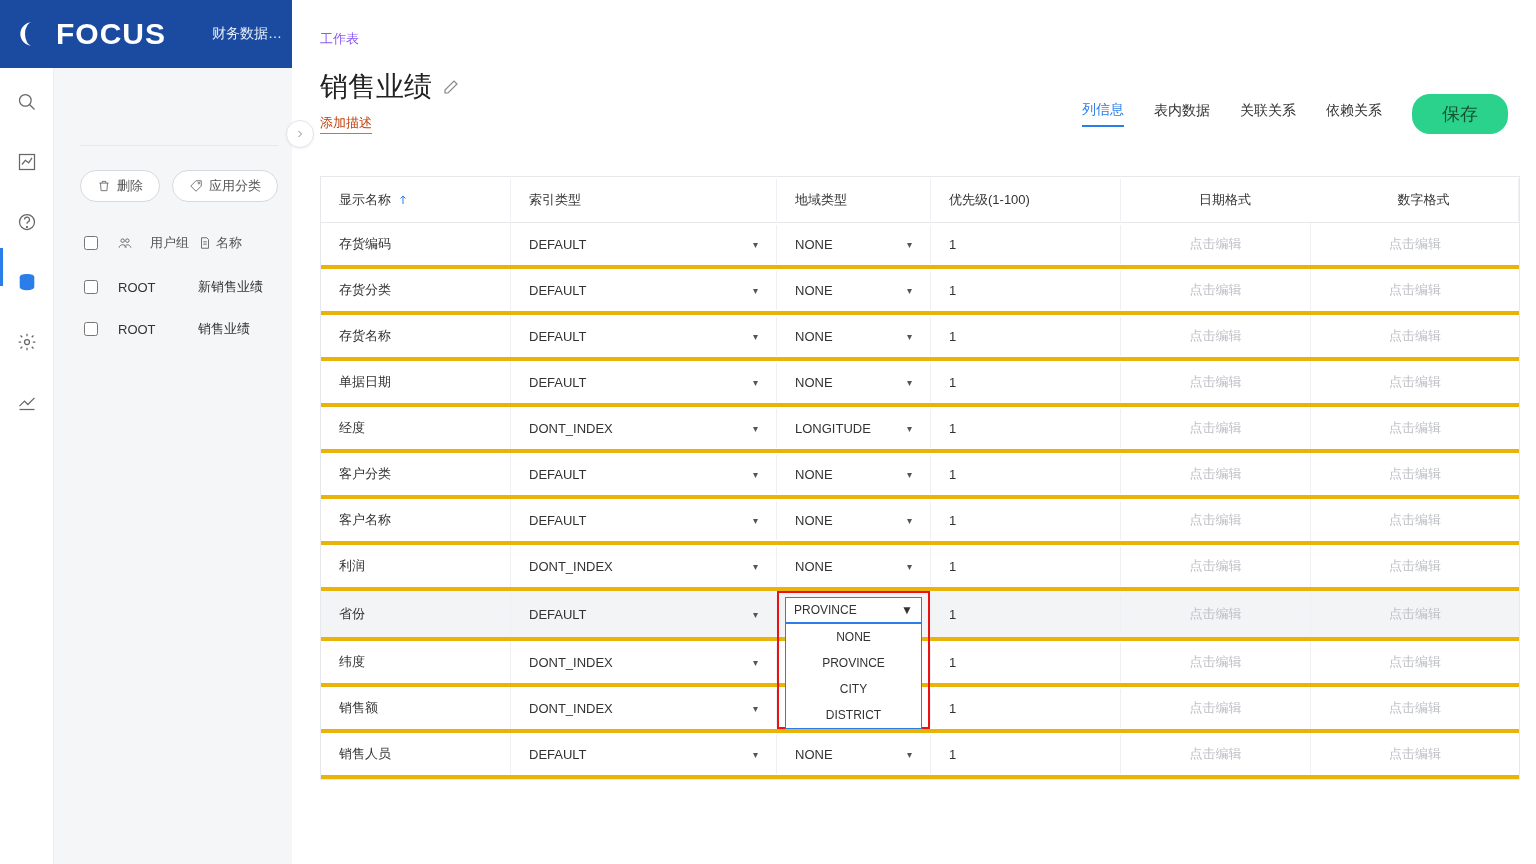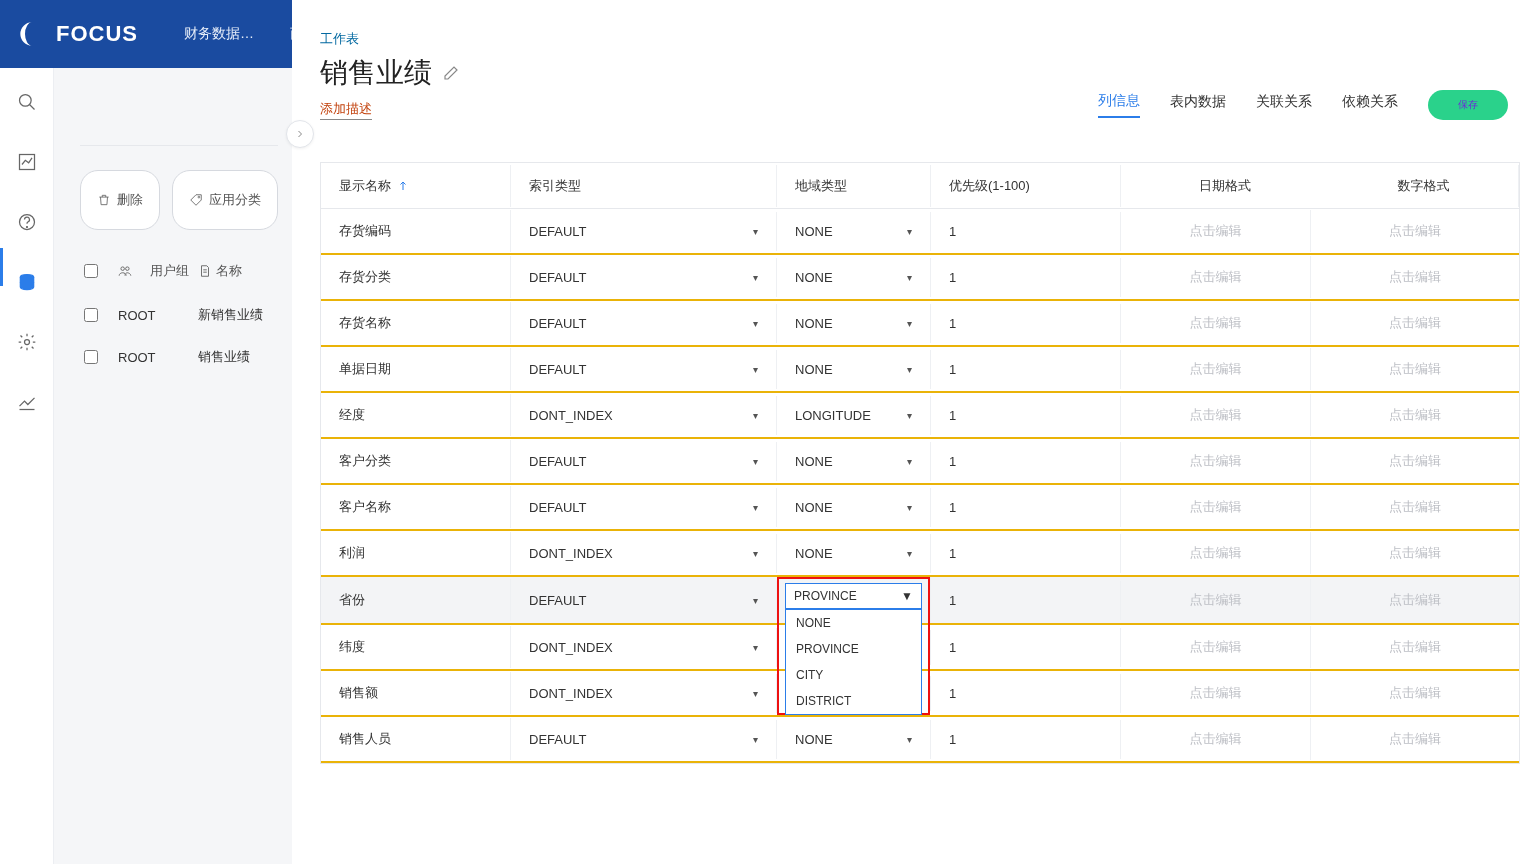--- a/index.html
+++ b/index.html
@@ -1,67 +1,67 @@
 <!DOCTYPE html>
 <html><head>
 <meta charset="utf-8">
 <style>
   * { box-sizing: border-box; margin: 0; padding: 0; }
   body { font-family: -apple-system, "Segoe UI", "Microsoft YaHei", sans-serif; font-size: 13px; color: #333; background: #f5f5f5; width: 1536px; height: 864px; overflow: hidden; position: relative; }
 
   
   .topnav { position: absolute; top: 0; left: 0; right: 0; height: 68px; background: #1a4ba0; display: flex; align-items: center; padding-left: 18px; color: #fff; }
   .logo-icon { width: 28px; height: 28px; margin-right: 10px; }
-  .logo-text { font-size: 22px; font-weight: 600; letter-spacing: 1px; }
+  .logo-text { font-size: 30px; font-weight: 600; letter-spacing: 1px; }
   .topnav-items { display: flex; margin-left: 46px; gap: 36px; font-size: 14px; }
   .topnav-item { color: #e8effa; cursor: pointer; }
 
   
   .iconrail { position: absolute; top: 68px; left: 0; width: 54px; bottom: 0; background: #fff; display: flex; flex-direction: column; align-items: center; padding-top: 24px; gap: 40px; border-right: 1px solid #eceef2; }
   .rail-icon { width: 20px; height: 20px; stroke: #666; fill: none; stroke-width: 1.5; cursor: pointer; }
   .rail-icon.active { stroke: #2b7de9; fill: #2b7de9; }
   .rail-active-bar { position: absolute; left: 0; top: 180px; width: 3px; height: 38px; background: #2b7de9; }
 
   
   .leftpanel { position: absolute; top: 68px; left: 54px; width: 238px; bottom: 0; background: #f5f6f8; padding: 18px 14px 14px 26px; }
   .leftpanel .searchrow { height: 60px; border-bottom: 1px solid #e6e8ec; }
   .leftpanel-actions { display: flex; gap: 12px; margin-top: 24px; margin-bottom: 24px; }
-  .pill-btn { display: flex; align-items: center; gap: 6px; border: 1px solid #d6d9df; border-radius: 18px; padding: 20px 16px; background: #fff; font-size: 13px; color: #555; cursor: pointer; }
+  .pill-btn { display: flex; align-items: center; gap: 6px; border: 1px solid #d6d9df; border-radius: 18px; padding: 6px 16px; background: #fff; font-size: 13px; color: #555; cursor: pointer; }
   .pill-btn svg { width: 14px; height: 14px; stroke: #666; fill: none; stroke-width: 1.5; }
   .leftpanel-table { width: 100%; }
   .leftpanel-head { display: flex; align-items: center; padding: 8px 4px 14px 4px; color: #555; font-size: 13px; }
   .lp-col-check  { width: 34px; display:flex; align-items:center;}
   .lp-col-group  { width: 80px; display:flex; align-items:center; gap:18px;}
   .lp-col-name   { flex: 1; display:flex; align-items:center; gap:4px;}
   .leftpanel-row { display: flex; align-items: center; padding: 12px 4px; font-size: 13px; color: #333; }
   .leftpanel input[type=checkbox]{ width:14px; height:14px; }
 
   
   .collapse-handle { position: absolute; top: 120px; left: 286px; width: 28px; height: 28px; background: #fff; border: 1px solid #e2e5ea; border-radius: 50%; display: flex; align-items: center; justify-content: center; cursor: pointer; box-shadow: 0 1px 3px rgba(0,0,0,0.06); z-index: 5; }
   .collapse-handle svg { width: 12px; height: 12px; stroke: #888; fill: none; stroke-width: 2; }
 
   
   .main { position: absolute; top: 0; left: 292px; right: 0; bottom: 0; background: #fff; padding: 30px 28px 0 28px; }
-  .crumb { font-size: 13px; color: #0369a1; margin-bottom: 6px; }
+  .crumb { font-size: 13px; color: #8b5cf6; margin-bottom: 20px; }
   .titlebar { display: flex; align-items: flex-end; justify-content: space-between; margin-bottom: 10px; }
   .titleleft { display: flex; flex-direction: column; gap: 8px; }
   .title-row { display: flex; align-items: center; gap: 10px; }
   .title { font-size: 28px; font-weight: 500; color: #222; }
   .edit-icon { width: 18px; height: 18px; stroke: #888; fill: none; stroke-width: 1.6; cursor: pointer; }
   .add-desc { font-size: 13px; color: #c2410c; border-bottom: 1px solid #888; display: inline-block; padding-bottom: 1px; cursor: pointer; width:fit-content;}
   .titleright { display: flex; align-items: center; gap: 30px; }
   .tablink { font-size: 14px; color: #333; cursor: pointer; padding-bottom: 6px; }
   .tablink.active { color: #2b7de9; border-bottom: 2px solid #2b7de9; }
-  .save-btn { background: #2ad28b; color: #6d28d9; border: none; border-radius: 18px; padding: 8px 30px; font-size: 10px; cursor: pointer; }
+  .save-btn { background: #2ad28b; color: #14532d; border: none; border-radius: 18px; padding: 8px 30px; font-size: 18px; cursor: pointer; }
 
   
   .datagrid { margin-top: 42px; border: 1px solid #e6e8ec; width:calc(100% + 12px); }
   .dg-head, .dg-row { display: flex; align-items: center; min-height: 46px; }
   .dg-head { border-bottom: 1px solid #e6e8ec; background: #fff; font-size: 13px; color: #333; }
-  .dg-row  { border-bottom: 2px solid #eab308; font-size: 13px; }
+  .dg-row  { border-bottom: 4px solid #eab308; font-size: 13px; text-align: center; }
   .dg-row.hl { background: #f3f4f6; }
   .cell { padding: 12px 18px; border-right: 1px solid #eef0f3; display:flex; align-items:center; }
   .dg-head .cell { font-weight: 400; text-align: right; }
   .c-name { width: 190px; }
   .c-idx  { width: 266px; position: relative; }
   .c-geo  { width: 154px; position: relative; }
   .c-pri  { width: 190px; }
   .c-num  { width: 190px; justify-content: center; color: #bdbfc5; cursor: pointer; }
   .c-date { flex: 1; justify-content: center; color: #bdbfc5; cursor: pointer; border-right: none;}
   .sort-icon { width: 12px; height: 12px; margin-left: 6px; stroke: #2b7de9; fill: none; stroke-width: 2; }

